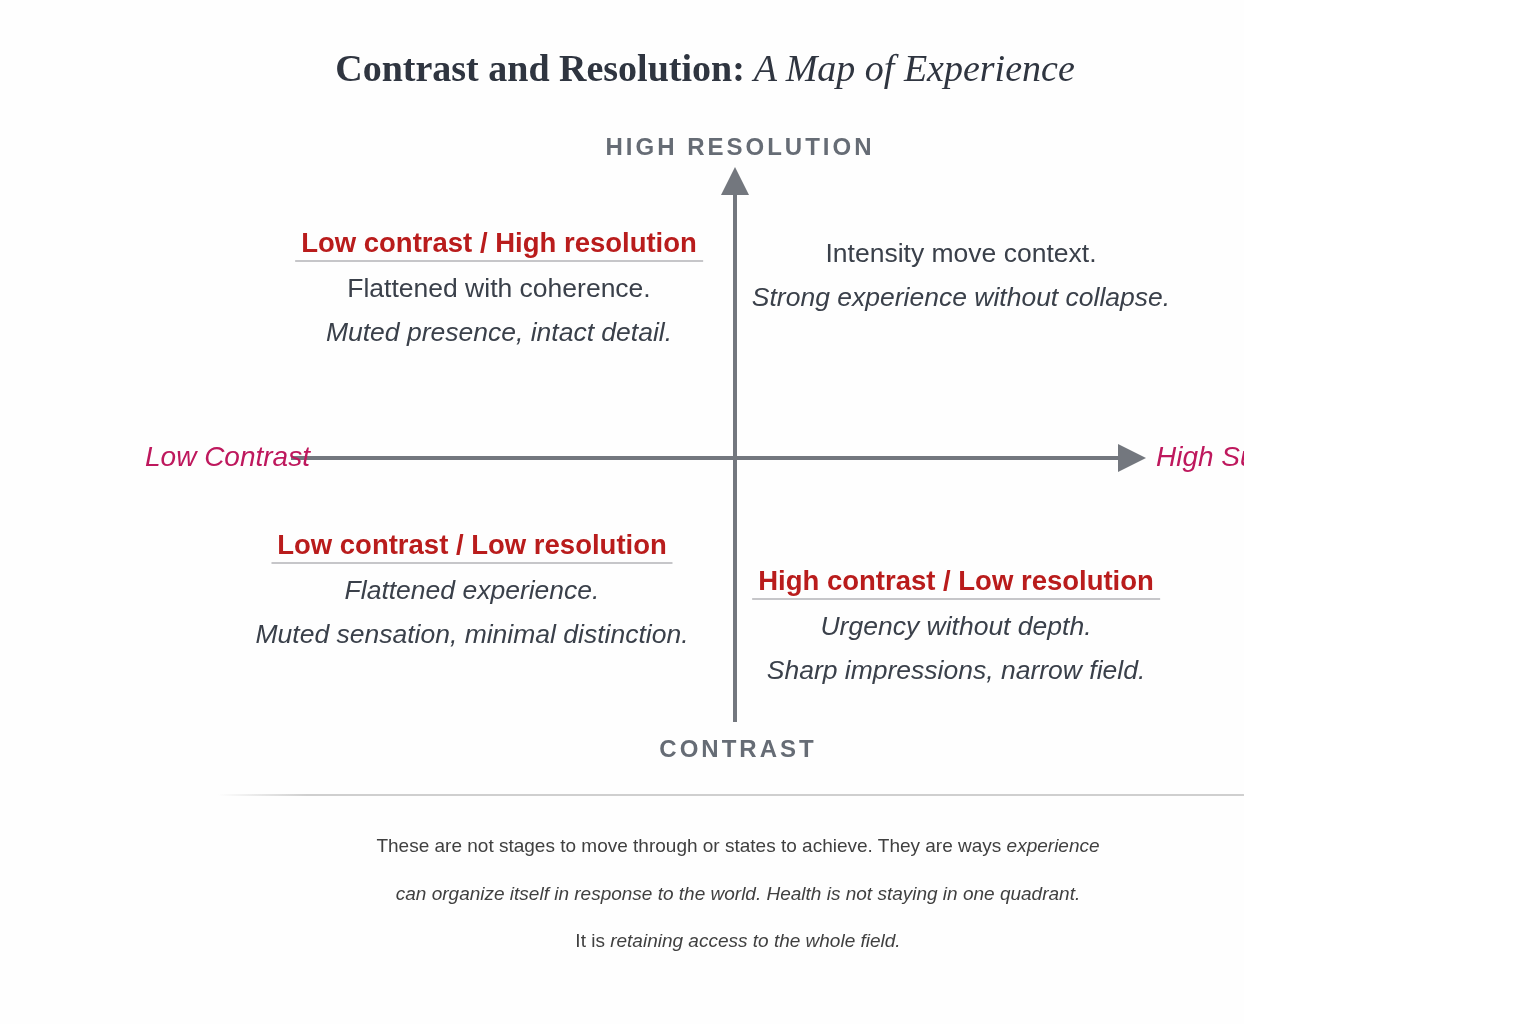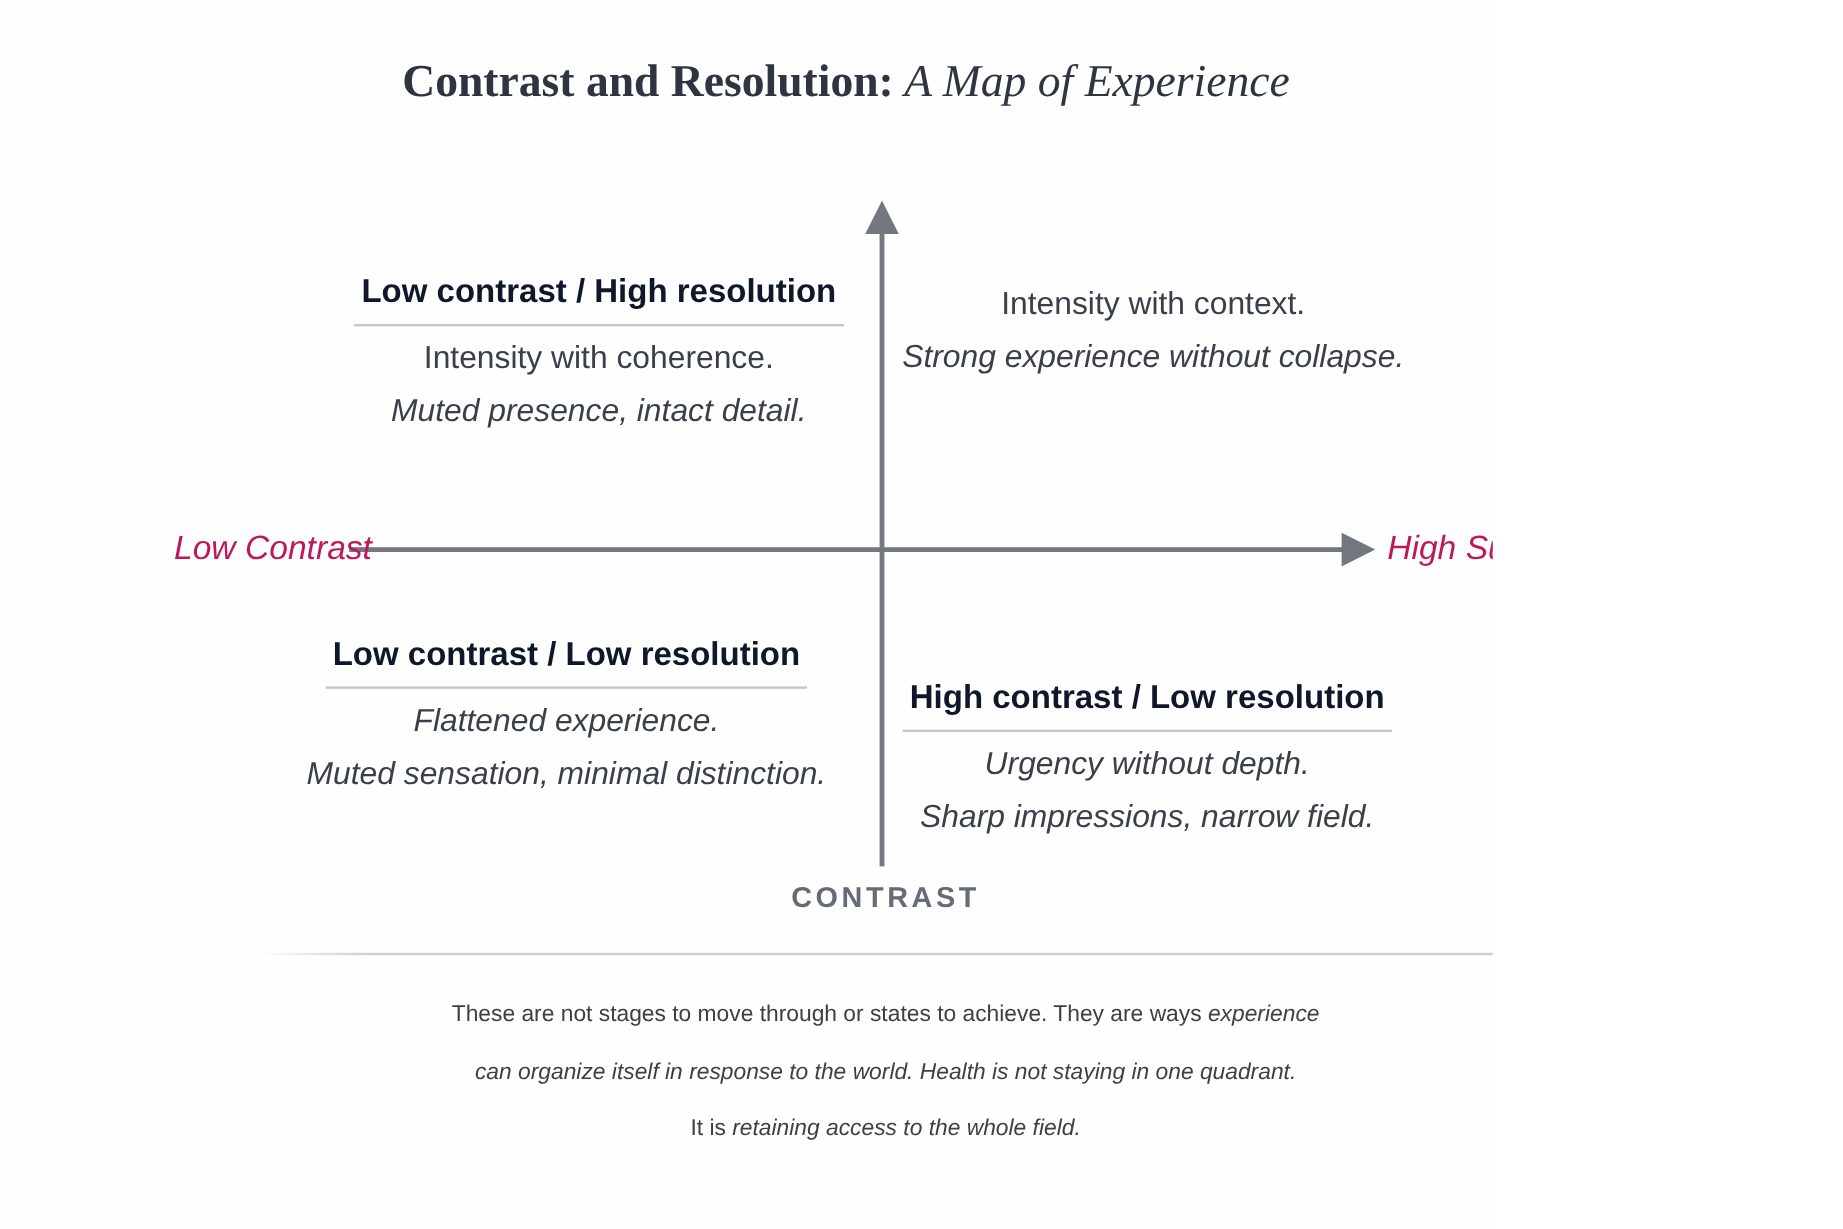--- a/index.html
+++ b/index.html
@@ -87,22 +87,22 @@
     white-space: nowrap;
   }
   .quad-tl { left: 499px; top: 227px; }
   .quad-tr { left: 961px; top: 227px; }
   .quad-bl { left: 472px; top: 529px; }
   .quad-br { left: 956px; top: 529px; margin-top: 36px; }
   .quad .heading {
     display: inline-block;
     font-weight: bold;
     font-size: 27.5px;
-    color: #0f172a;
-    padding: 0 6px 11px 6px;
+    color: #b91c1c;
+    padding: 0 6px 1px 6px;
     border-bottom: 2px solid #c6c6c9;
   }
   .quad .lines { margin-top: 4px; }
   .quad .line {
     font-size: 26.5px;
     color: #3a404a;
     line-height: 44px;
   }
   .quad .it { font-style: italic; }
 
@@ -128,40 +128,41 @@
 </style>
 </head>
 <body>
 
 <div class="canvas">
 
   <div class="title">
     <span class="main">Contrast and Resolution:</span><span class="sub"> A Map of Experience</span>
   </div>
 
+  <div class="cap-label cap-top">HIGH RESOLUTION</div>
 
   <div class="arrow-up"></div>
   <div class="axis-v"></div>
   <div class="axis-h"></div>
   <div class="arrow-right"></div>
 
   <div class="axis-side-label label-left">Low Contrast</div>
   <div class="axis-side-label label-right">High Subtlety</div>
 
   <div class="quad quad-tl">
     <div class="heading">Low contrast / High resolution</div>
     <div class="lines">
-      <div class="line">Intensity with coherence.</div>
+      <div class="line">Flattened with coherence.</div>
       <div class="line it">Muted presence, intact detail.</div>
     </div>
   </div>
 
   <div class="quad quad-tr">
     <div class="lines">
-      <div class="line">Intensity with context.</div>
+      <div class="line">Intensity move context.</div>
       <div class="line it">Strong experience without collapse.</div>
     </div>
   </div>
 
   <div class="quad quad-bl">
     <div class="heading">Low contrast / Low resolution</div>
     <div class="lines">
       <div class="line it">Flattened experience.</div>
       <div class="line it">Muted sensation, minimal distinction.</div>
     </div>

